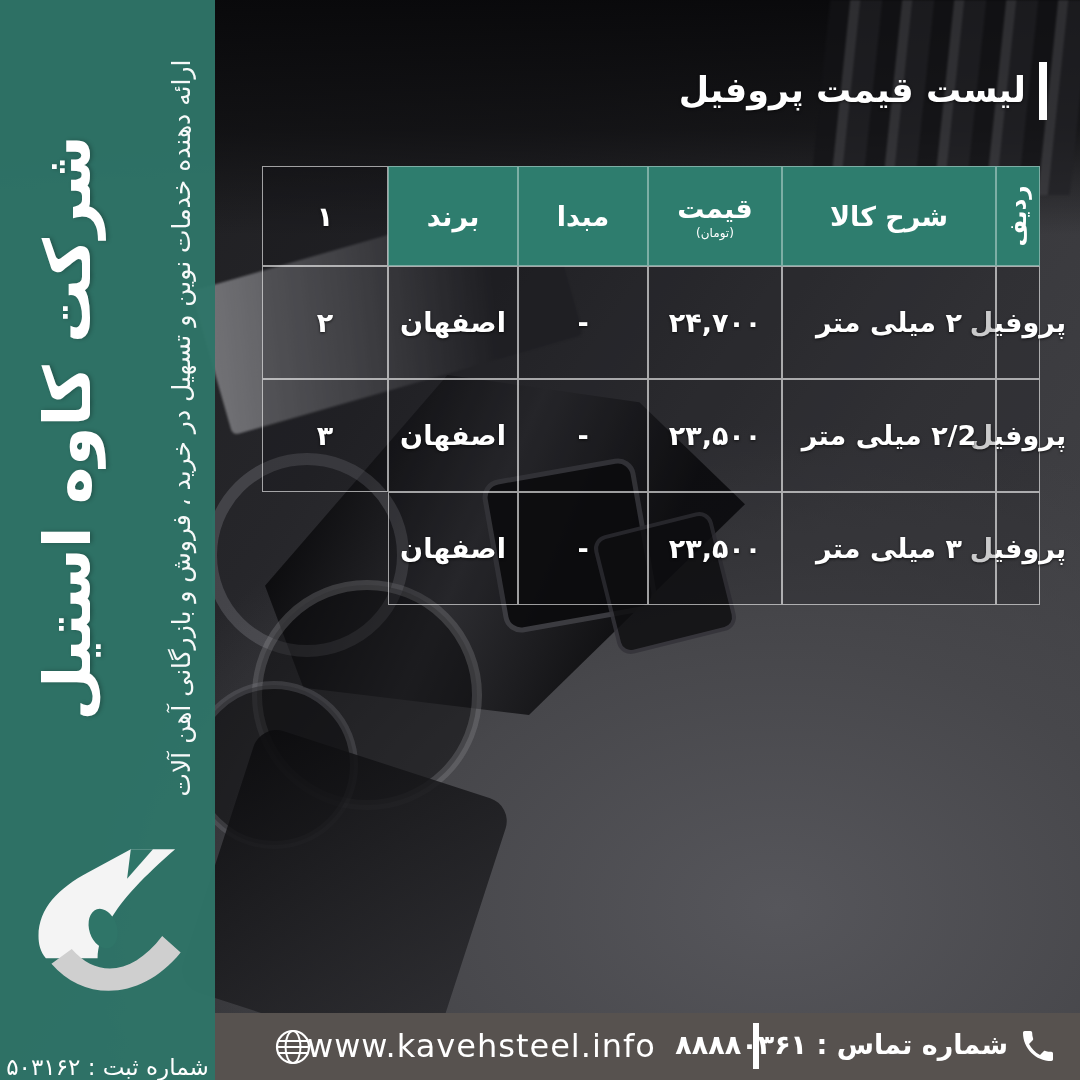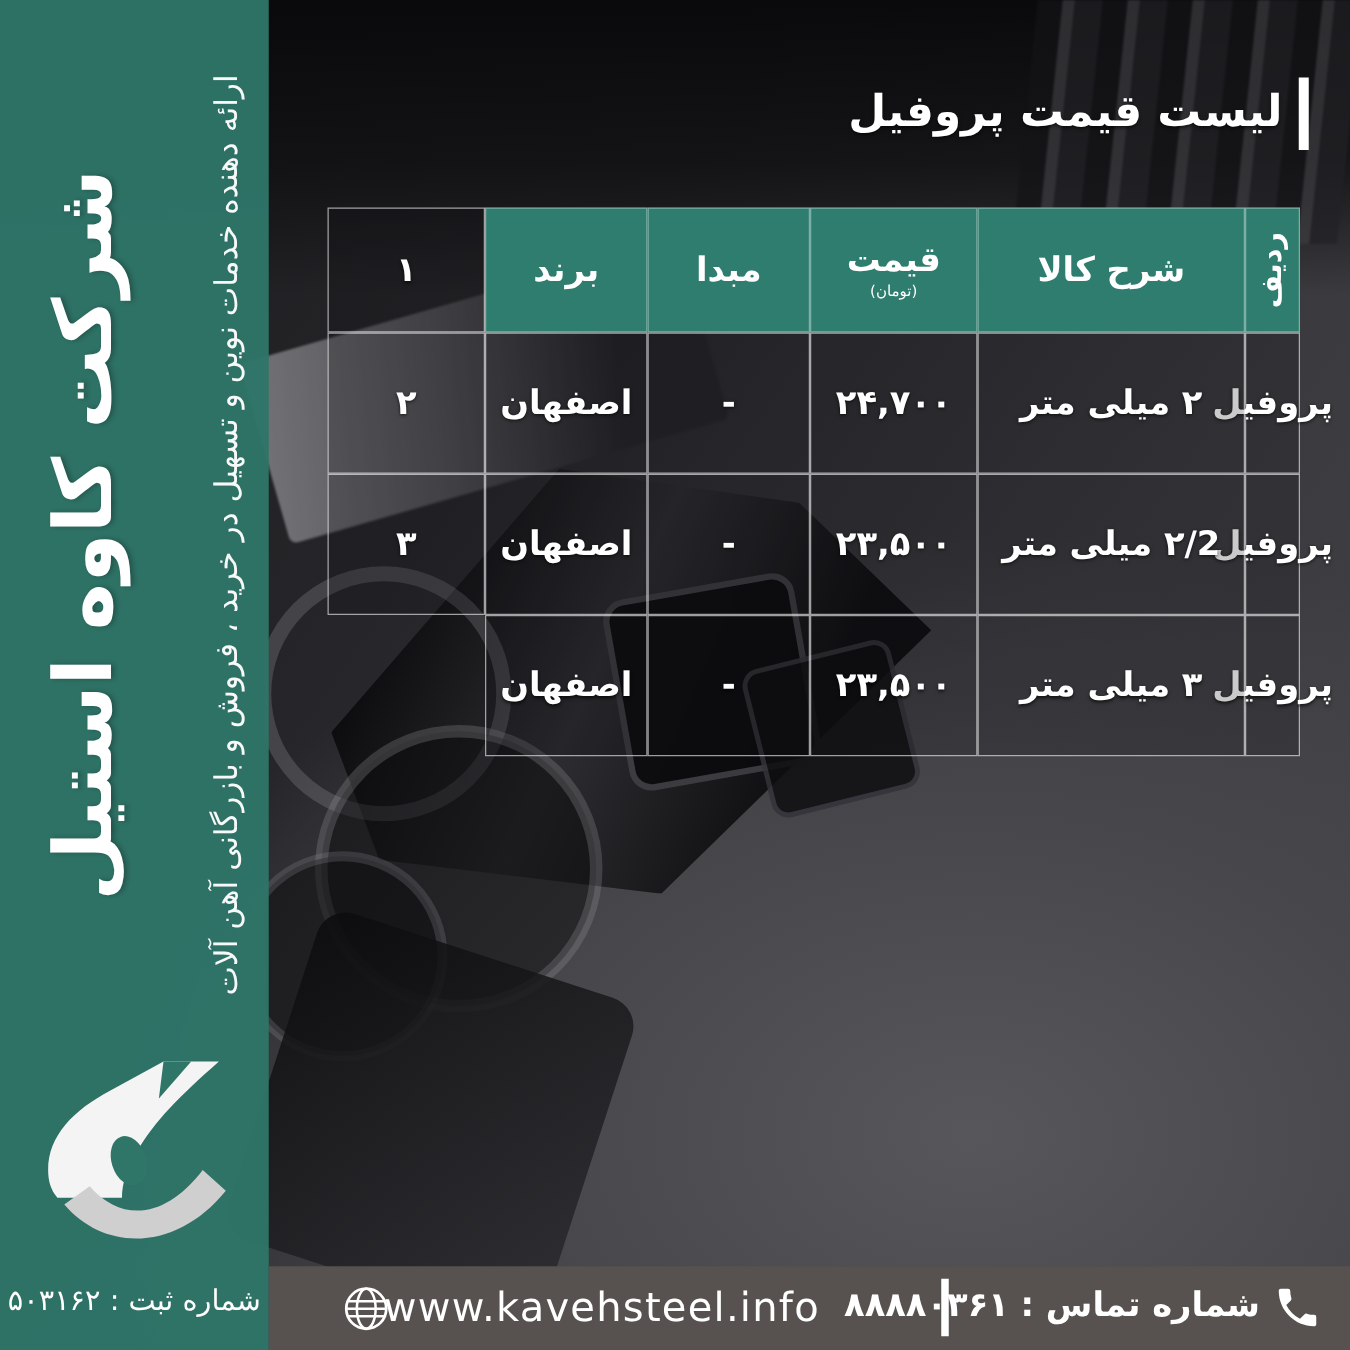--- a/index.html
+++ b/index.html
@@ -34,21 +34,21 @@
 
   
   .sidebar { position:absolute; left:0; top:0; width:215px; height:1080px; z-index:3;
     background:rgba(47,117,104,.96); }
   .vtext { position:absolute; white-space:nowrap; direction:rtl;
     transform:translate(-50%,-50%) rotate(-90deg); }
   .company { left:68px; top:428px; font-size:64px; font-weight:700; letter-spacing:1px;
     text-shadow:0 2px 4px rgba(0,0,0,.25); }
   .tagline { left:181px; top:428px; font-size:25px; font-weight:400; opacity:.96; }
   .logo { position:absolute; left:18px; top:840px; }
-  .reg { position:absolute; left:0; bottom:26px; width:215px; text-align:center;
+  .reg { position:absolute; left:0; bottom:0; width:215px; text-align:center;
     font-size:23px; direction:rtl; }
 
   
   .title-bar { position:absolute; right:33px; top:62px; width:8px; height:58px; background:#fff; z-index:2; }
   .page-title { position:absolute; right:54px; top:70px; z-index:2; direction:rtl;
     font-size:35px; font-weight:700; text-shadow:0 1px 3px rgba(0,0,0,.6); }
   .date { position:absolute; left:248px; top:110px; z-index:2; direction:rtl;
     font-size:27px; text-shadow:0 1px 3px rgba(0,0,0,.6); }
 
   

